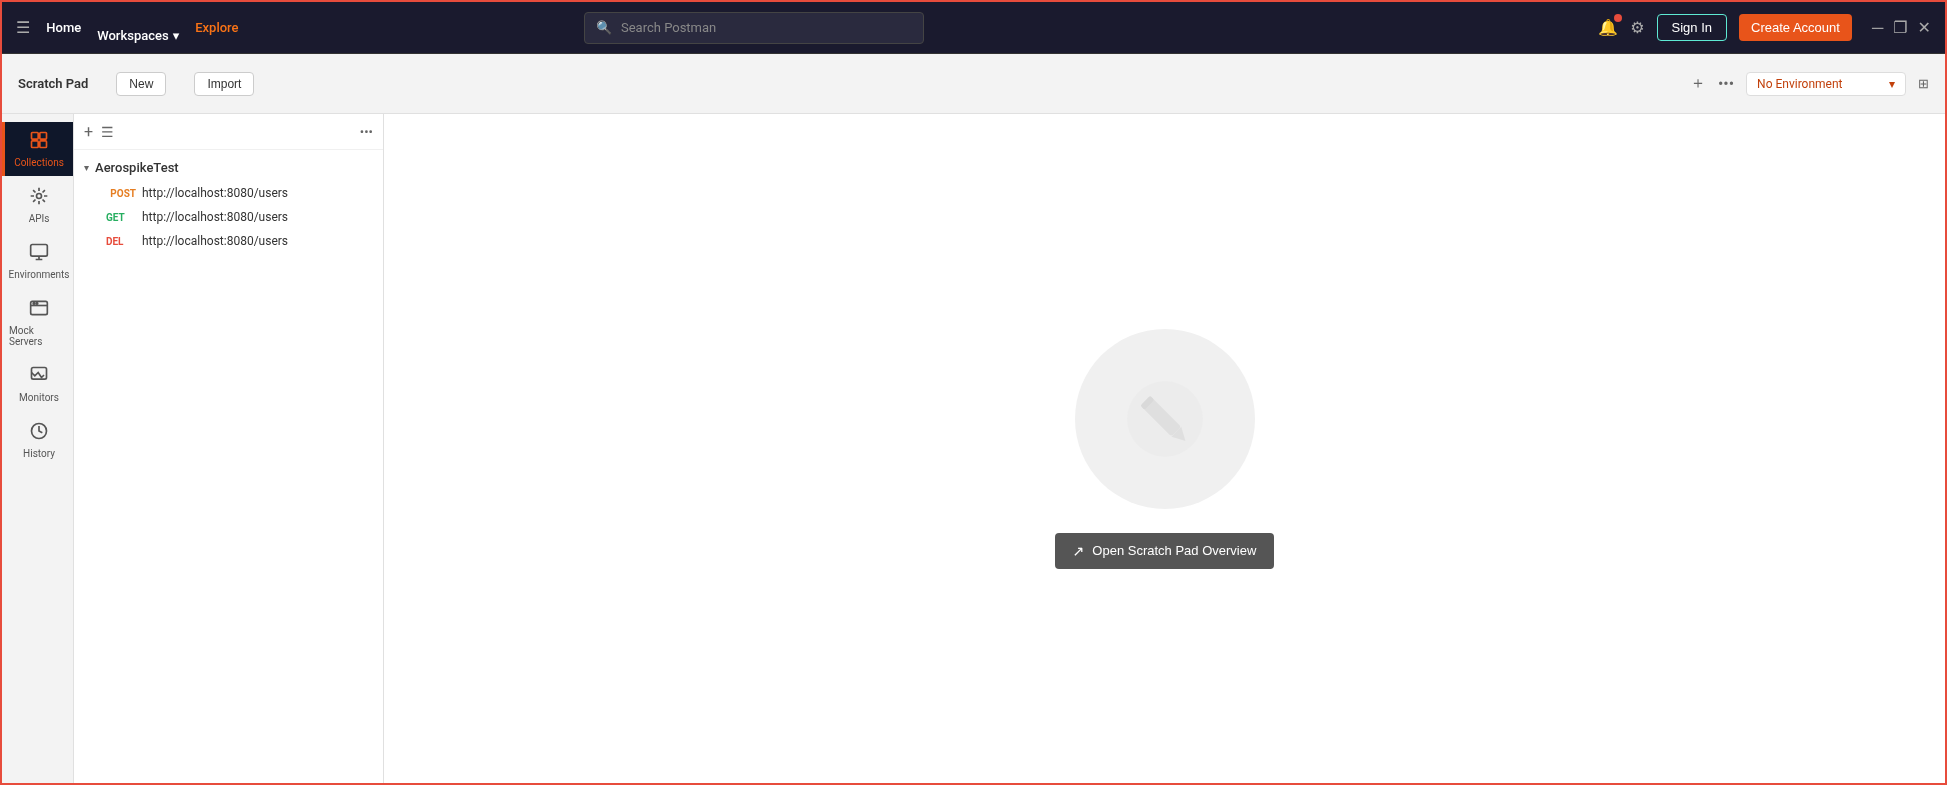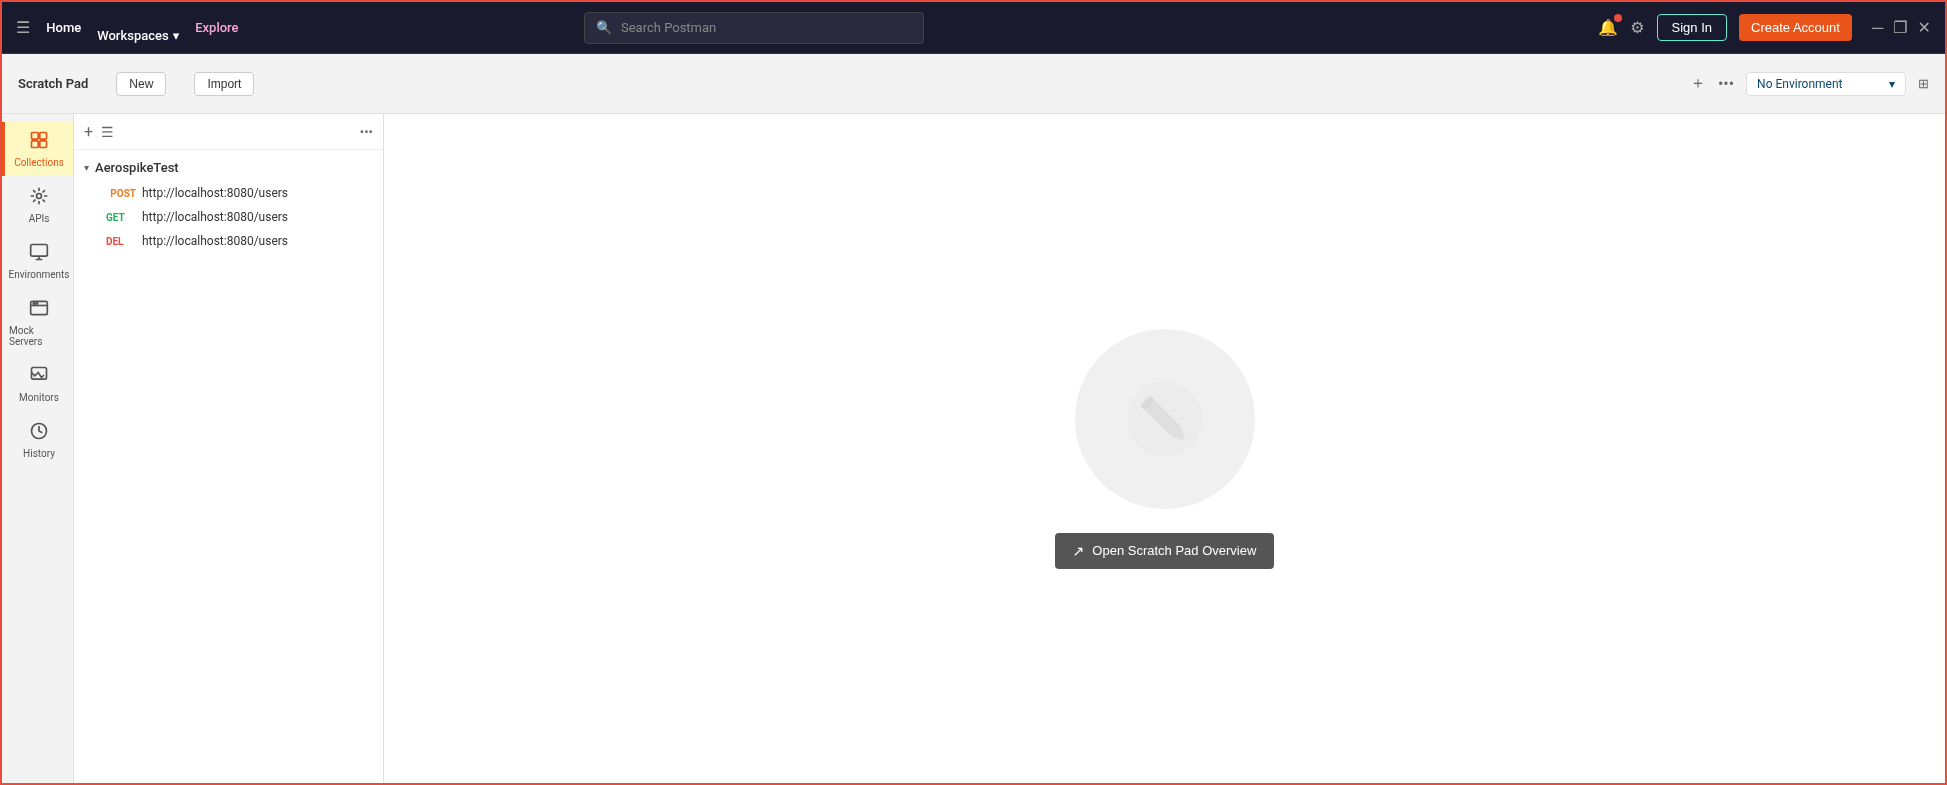--- a/index.html
+++ b/index.html
@@ -45,21 +45,21 @@
       color: #fff;
       font-weight: 500;
       font-size: 13px;
       display: flex;
       align-items: center;
       gap: 4px;
       cursor: pointer;
       margin-top: 16px;
     }
     .nav-explore {
-      color: #f9a8d4;
+      color: #f97316;
       font-weight: 500;
       font-size: 13px;
     }
     .search-bar {
       margin-left: auto;
       margin-right: auto;
       width: 340px;
       background: #2a2a3e;
       border: 1px solid #444;
       border-radius: 4px;
@@ -166,21 +166,21 @@
       cursor: pointer;
     }
     .env-selector {
       display: flex;
       align-items: flex-start;
       gap: 6px;
       border: 1px solid #ddd;
       border-radius: 4px;
       padding: 4px 10px;
       background: #fff;
-      color: #0c4a6e;
+      color: #c2410c;
       font-size: 12px;
       cursor: pointer;
       min-width: 160px;
       justify-content: space-between;
     }
     .env-panel-icon {
       color: #666;
       cursor: pointer;
     }
 
@@ -210,21 +210,21 @@
       width: 100%;
       cursor: pointer;
       border-left: 3px solid transparent;
       color: #555;
       font-size: 11px;
       gap: 3px;
     }
     .sidebar-icon-item.active {
       border-left: 3px solid #e8541a;
       color: #e8541a;
-      background: #fef9c3;
+      background: #0f172a;
     }
     .sidebar-icon-item .icon-glyph {
       font-size: 18px;
     }
     .sidebar-label {
       font-size: 10px;
     }
 
     
     .collections-panel {

